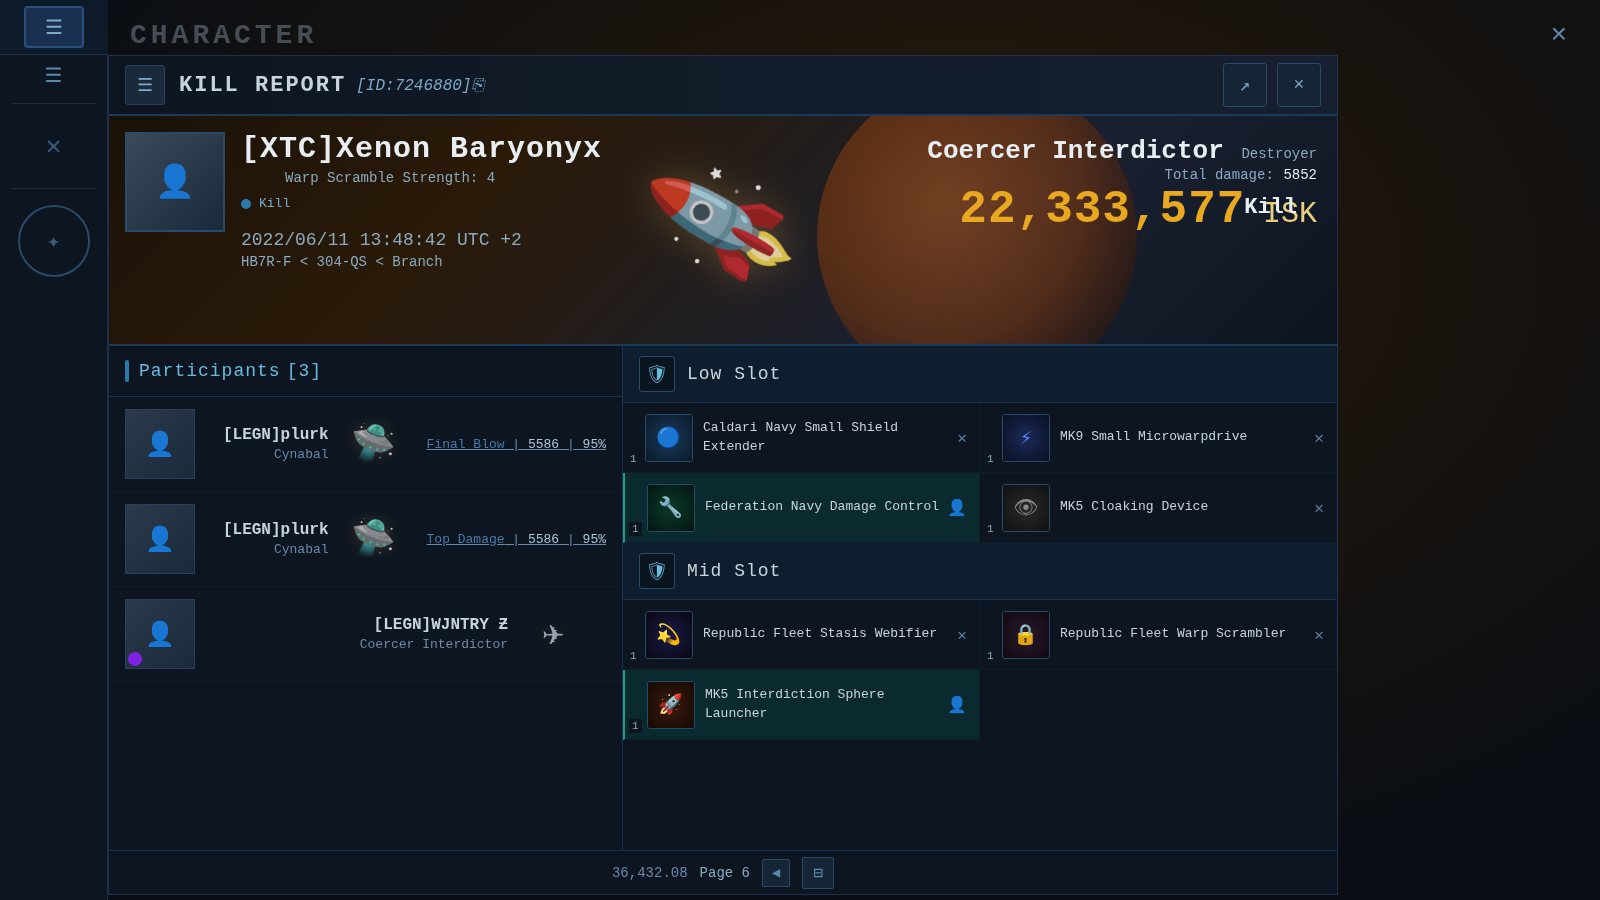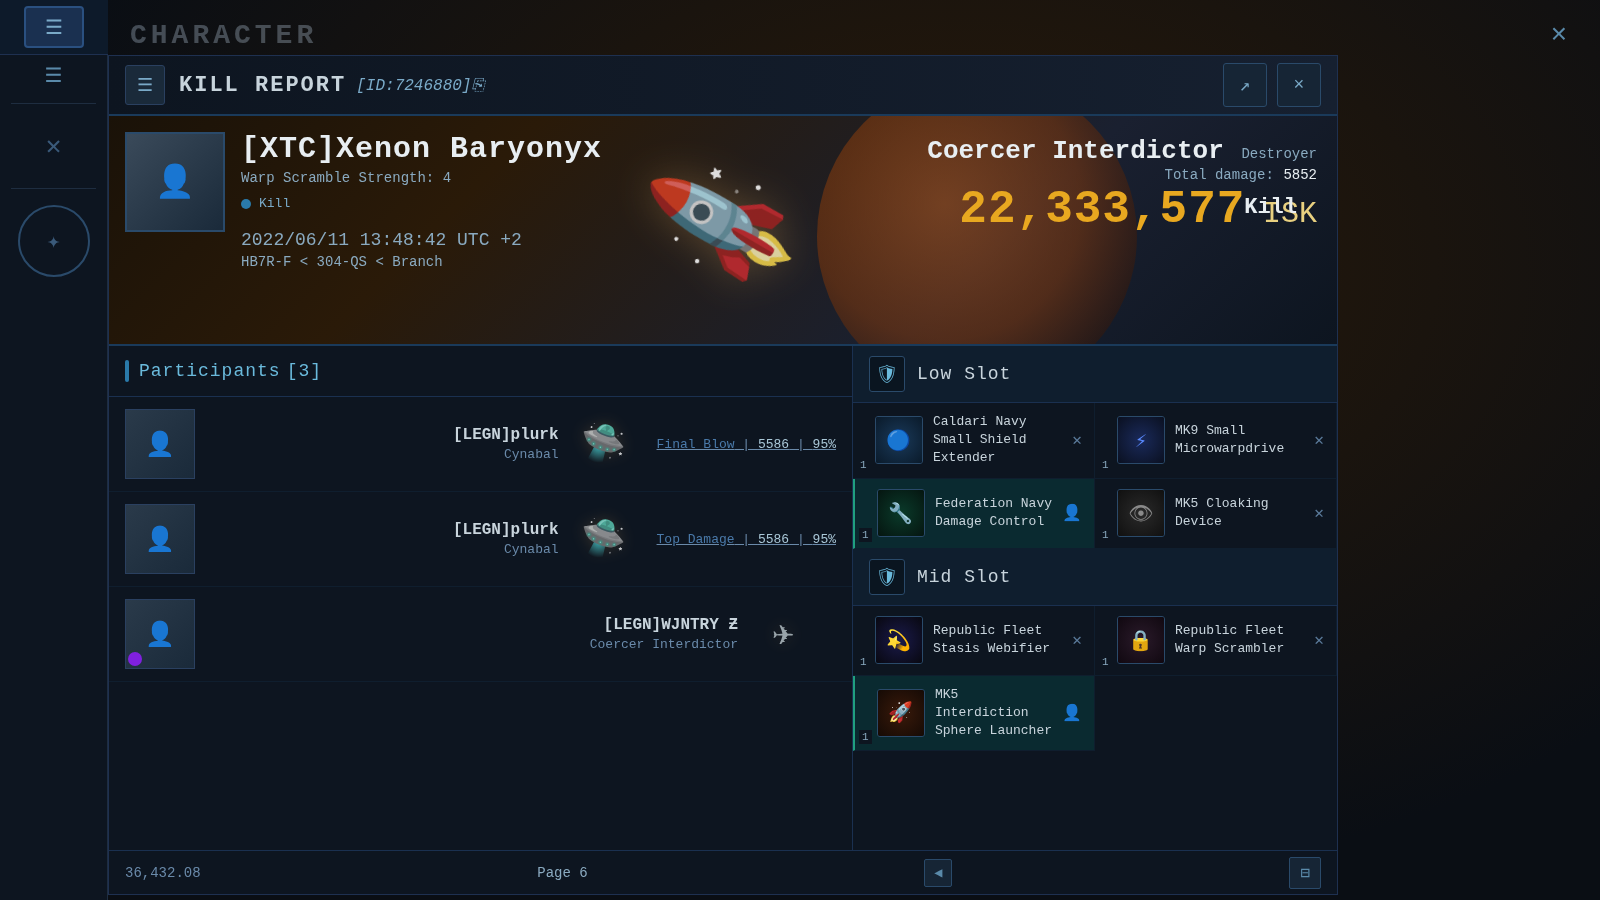--- a/index.html
+++ b/index.html
@@ -157,20 +157,21 @@
       font-size: 30px;
       font-weight: bold;
       color: #e8eef2;
       letter-spacing: 1px;
     }
 
     .pilot-sub {
       font-size: 14px;
       color: #8aaac0;
       margin-top: 4px;
+      margin-left: 44px;
     }
 
     .kill-badge {
       display: inline-flex;
       align-items: center;
       margin-top: 10px;
       color: #7aaac8;
       font-size: 13px;
     }
 
@@ -264,21 +265,21 @@
 
     
     .content-area {
       flex: 1;
       display: flex;
       overflow: hidden;
     }
 
     
     .participants-panel {
-      width: 744px;
+      width: 514px;
       border-right: 1px solid #1a3050;
       display: flex;
       flex-direction: column;
       overflow: hidden;
     }
 
     .participants-header {
       padding: 14px 16px;
       border-bottom: 1px solid #1a3050;
       display: flex;
@@ -478,21 +479,21 @@
       margin-left: 6px;
     }
 
     
     .panel-footer {
       height: 44px;
       background: #0d1520;
       border-top: 1px solid #1a3050;
       display: flex;
       align-items: center;
-      justify-content: space-between;
+      justify-content: center;
       padding: 0 16px;
       gap: 12px;
     }
 
     .footer-value {
       color: #6a8aaa;
       font-size: 14px;
     }
 
     .footer-page {

